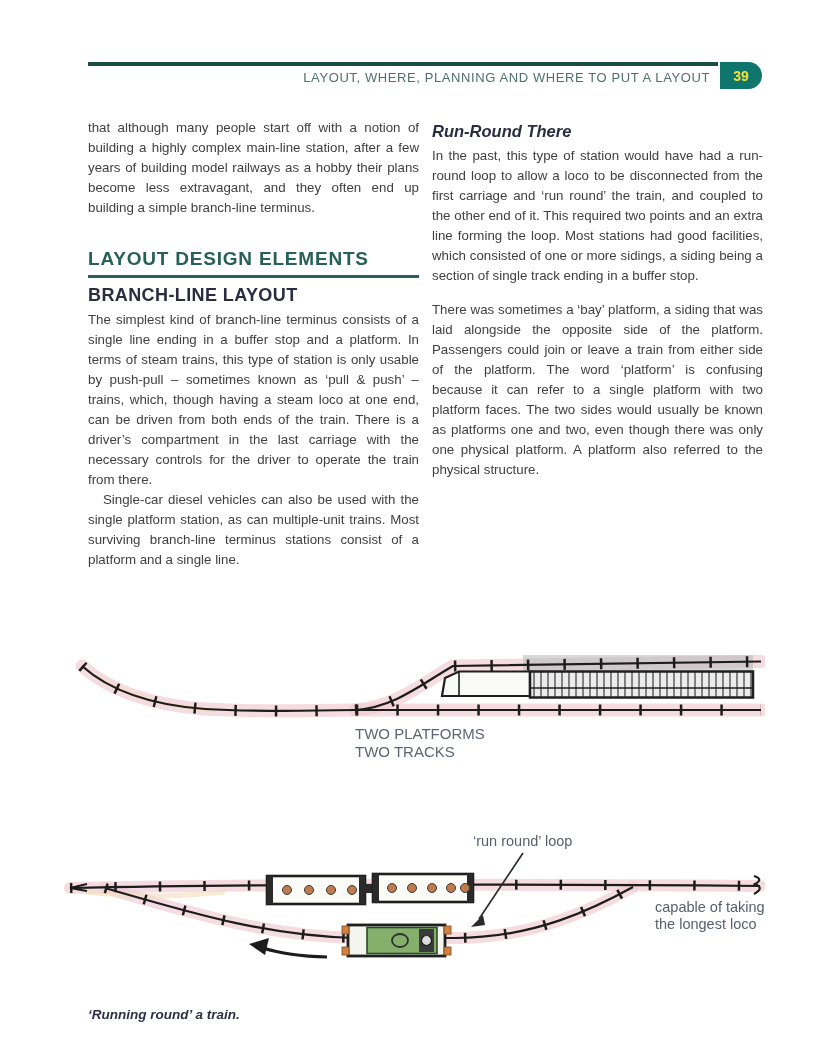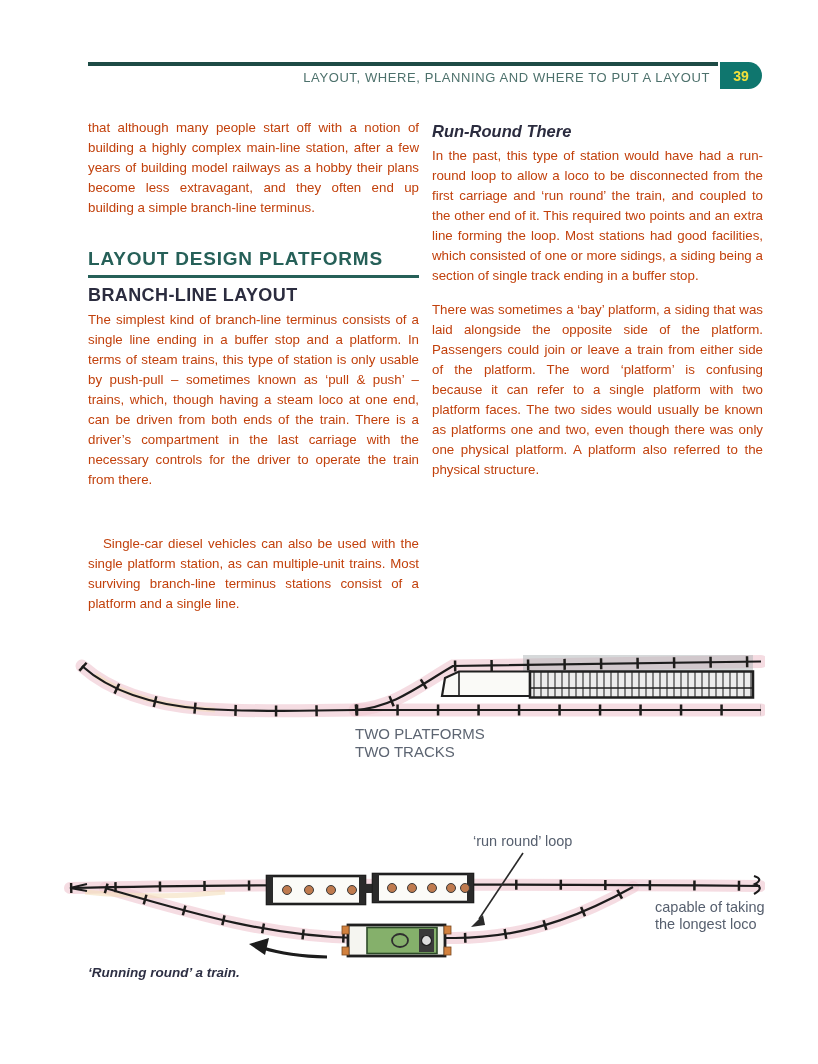--- a/index.html
+++ b/index.html
@@ -28,23 +28,23 @@
     display:flex;align-items:center;justify-content:center;
   }
   
   .columns{
     position:absolute;left:88px;top:118px;width:675px;
     display:flex;gap:13px;
   }
   .col{width:331px;}
   .body-text{
     font-size:13.3px;line-height:20px;text-align:justify;
-    color:#c2410c;margin:0;
-  }
-  .indent{text-indent:15px;margin-top:44px;}
+    color:#404040;margin:0;
+  }
+  .indent{text-indent:15px;}
   .section-heading{
     margin-top:30px;
     color:#266058;font-weight:bold;font-size:19px;letter-spacing:0.8px;
   }
   .section-rule{height:2.5px;background:#266058;margin-top:5px;margin-bottom:7px;}
   .sub-heading{
     color:#2b2c3f;font-weight:bold;font-size:18px;letter-spacing:0.4px;
     margin-bottom:4px;
   }
   .italic-heading{
@@ -55,40 +55,40 @@
   .rc-first{margin-top:4px;}
   
   .figure{position:absolute;left:55px;width:710px;}
   .fig1{top:633px;height:150px;text-decoration:underline;}
   .fig2{top:826px;height:158px;}
   .caption{
     position:absolute;left:88px;
     font-size:13.5px;font-weight:bold;font-style:italic;color:#2d2f43;
   }
   .cap1{top:776px;}
-  .cap2{top:965px;}
+  .cap2{top:1007px;}
   svg text{font-family:"Liberation Sans",sans-serif;}
 </style>
 </head>
 <body>
 
 <div class="page">
 
   <div class="header">
     <div class="header-rule"></div>
     <div class="header-title">LAYOUT, WHERE, PLANNING AND WHERE TO PUT A LAYOUT</div>
     <div class="page-num-box">
       <span>39</span>
     </div>
   </div>
 
   <div class="columns">
     <div class="col">
       <p class="body-text">that although many people start off with a notion of building a highly complex main-line station, after a few years of building model railways as a hobby their plans become less extravagant, and they often end up building a simple branch-line terminus.</p>
-      <div class="section-heading">LAYOUT DESIGN PLATFORMS</div>
+      <div class="section-heading">LAYOUT DESIGN ELEMENTS</div>
       <div class="section-rule"></div>
       <div class="sub-heading">BRANCH-LINE LAYOUT</div>
       <p class="body-text">The simplest kind of branch-line terminus consists of a single line ending in a buffer stop and a platform. In terms of steam trains, this type of station is only usable by push-pull – sometimes known as ‘pull &amp; push’ – trains, which, though having a steam loco at one end, can be driven from both ends of the train. There is a driver’s compartment in the last carriage with the necessary controls for the driver to operate the train from there.</p>
       <p class="body-text indent">Single-car diesel vehicles can also be used with the single platform station, as can multiple-unit trains. Most surviving branch-line terminus stations consist of a platform and a single line.</p>
     </div>
     <div class="col">
       <div class="sect rc-first">
         <div class="italic-heading">Run-Round There</div>
         <p class="body-text">In the past, this type of station would have had a run-round loop to allow a loco to be disconnected from the first carriage and ‘run round’ the train, and coupled to the other end of it. This required two points and an extra line forming the loop. Most stations had good facilities, which consisted of one or more sidings, a siding being a section of single track ending in a buffer stop.</p>
       </div>

